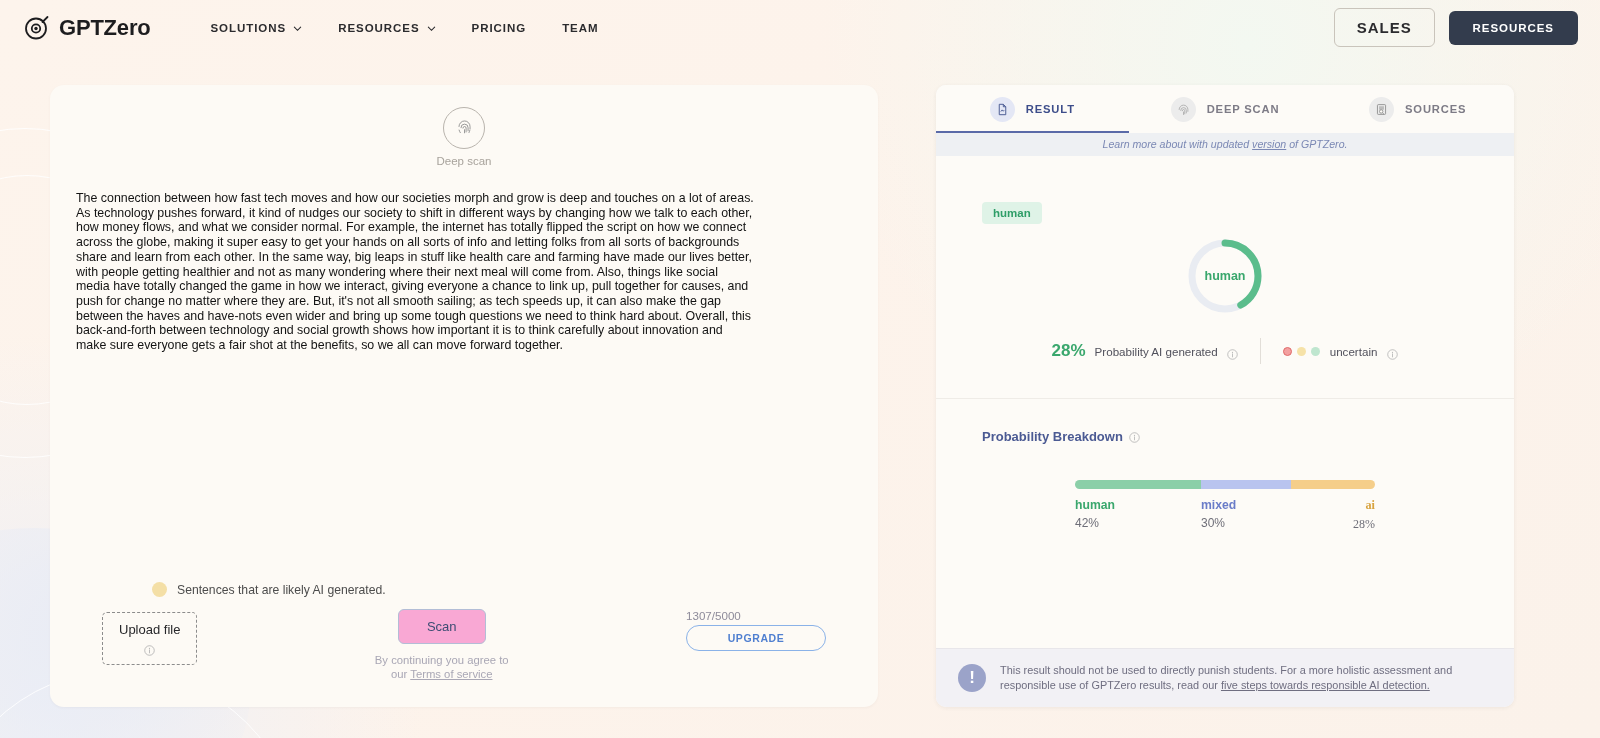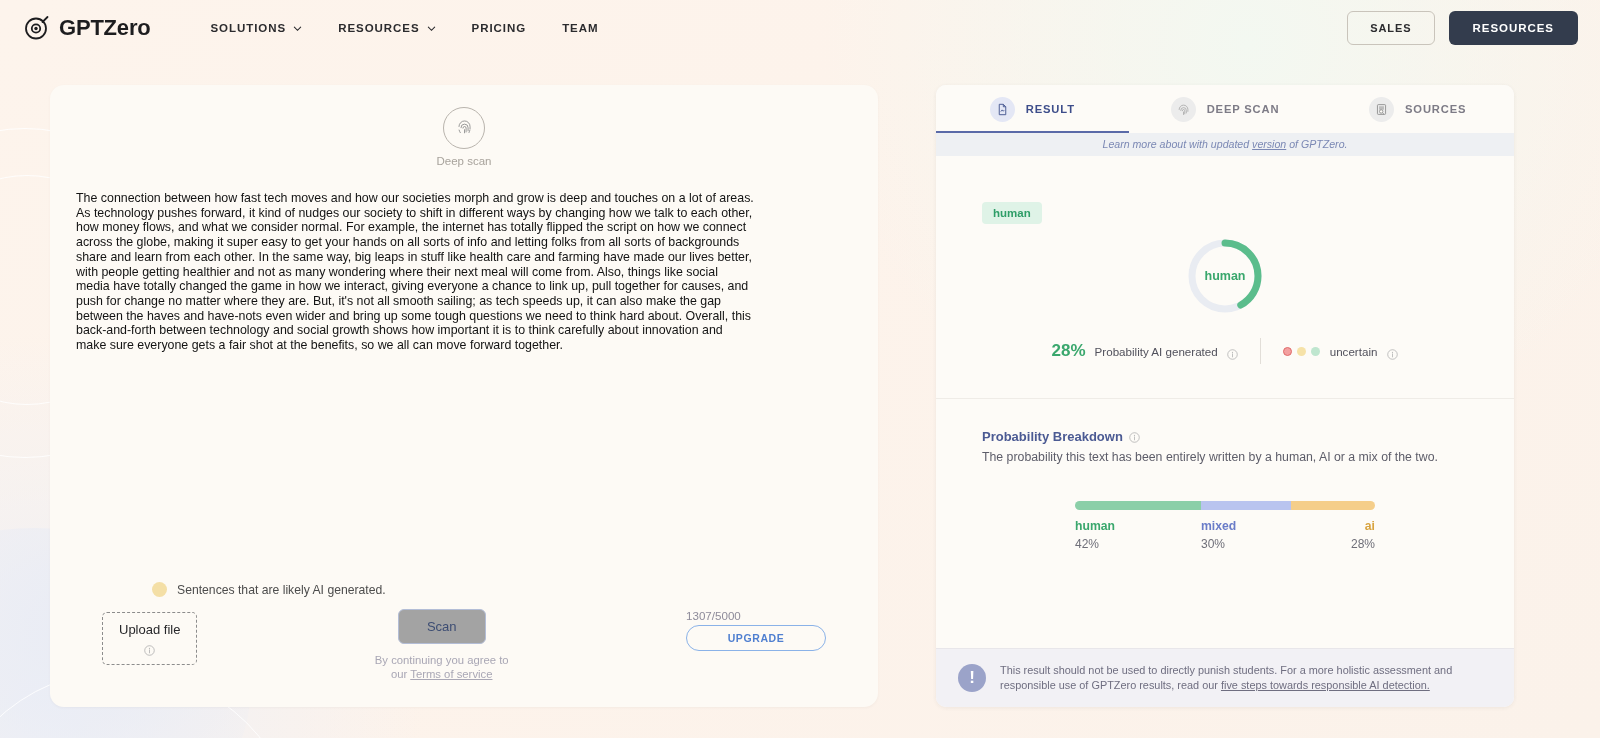--- a/index.html
+++ b/index.html
@@ -49,21 +49,21 @@
   .nav-item {
     display: flex; align-items: center; gap: 7px;
     font-size: 11.5px; font-weight: 700; letter-spacing: 0.95px;
     color: #2b2b2e; cursor: pointer; text-transform: uppercase;
   }
   .chev { width: 9px; height: 9px; flex: none; }
   .spacer { flex: 1 1 auto; }
   .hdr-actions { display: flex; align-items: center; gap: 14px; }
   .btn-sales {
     border: 1px solid #c9c4bb; border-radius: 6px; background: transparent;
-    padding: 10px 22px; font-size: 11px; font-weight: 700;
+    padding: 10px 22px; font-size: 15px; font-weight: 700;
     letter-spacing: 0.95px; color: #2b2b2e; cursor: pointer;
     font-family: inherit;
   }
   .btn-dash {
     border: none; border-radius: 6px; background: #333c4d;
     padding: 11px 24px; font-size: 11.5px; font-weight: 700;
     letter-spacing: 0.95px; color: #ffffff; cursor: pointer;
     font-family: inherit;
   }
 
@@ -102,21 +102,21 @@
   }
   .upload-btn {
     border: 1.4px dashed #8c8c8c; border-radius: 5px; background: transparent;
     padding: 9px 16px; display: flex; align-items: center; gap: 7px;
     font-size: 13px; color: #27272a; cursor: pointer; font-family: inherit;
     margin-top: 3px;
     flex-direction: column;
   }
   .scan-col { flex: 1 1 auto; display: flex; flex-direction: column; align-items: center; }
   .scan-btn {
-    border: 1px solid #b3bdd6; border-radius: 6px; background: #a3a3a3;
+    border: 1px solid #b3bdd6; border-radius: 6px; background: #f9a8d4;
     width: 88px; padding: 9px 0; font-size: 13px; color: #3d4d73;
     cursor: pointer; font-family: inherit;
   }
   .scan-terms {
     margin-top: 9px; font-size: 11.3px; line-height: 14px;
     color: #a9a7b5; text-align: center; width: 135px;
   }
   .scan-terms u { text-decoration: underline; cursor: pointer; }
   .quota-col { display: flex; flex-direction: column; gap: 3px; width: 140px; }
   .quota-count { font-size: 11.6px; color: #8e8b9a; }
@@ -410,38 +410,37 @@
         <div class="sec-title">
           <span>Probability Breakdown</span>
           <span class="info-ico">
             <svg viewBox="0 0 12 12" width="11" height="11">
                 <circle cx="6" cy="6" r="5.2" fill="none" stroke="#b4b4b4" stroke-width="0.9"></circle>
                 <circle cx="6" cy="3.6" r="0.65" fill="#b4b4b4"></circle>
                 <path d="M6 5.3v3.3" stroke="#b4b4b4" stroke-width="0.9" stroke-linecap="round"></path>
               </svg>
           </span>
         </div>
-        <div class="sec-sub" style="max-width:470px;">The probability this text has been entirely written by a human, AI or a mix of the two.</div>
 
         <div class="bar-wrap">
           <div class="bar" id="breakdown-bar">
               <i style="width: 42%; background: rgb(139, 207, 168);"></i>
               <i style="width: 30%; background: rgb(185, 196, 239);"></i>
               <i style="width: 28%; background: rgb(245, 206, 138);"></i>
             </div>
           <div class="bar-labels" id="breakdown-labels">
               <div class="bl" style="width: 42%;">
                 <span class="bl-name" style="color: rgb(58, 167, 109);">human</span>
                 <span class="bl-val">42%</span>
               </div>
               <div class="bl" style="width: 30%;">
                 <span class="bl-name" style="color: rgb(106, 124, 200);">mixed</span>
                 <span class="bl-val">30%</span>
               </div>
-              <div class="bl" style="width: 28%; align-items: flex-end;">
+              <div class="bl" style="width: 28%; align-items: flex-end; font-family: Liberation Serif, serif;">
                 <span class="bl-name" style="color: rgb(216, 163, 63);">ai</span>
                 <span class="bl-val">28%</span>
               </div>
             </div>
         </div>
       </div>
     </div>
 
     <div class="disclaimer">
       <div class="excl">!</div>

